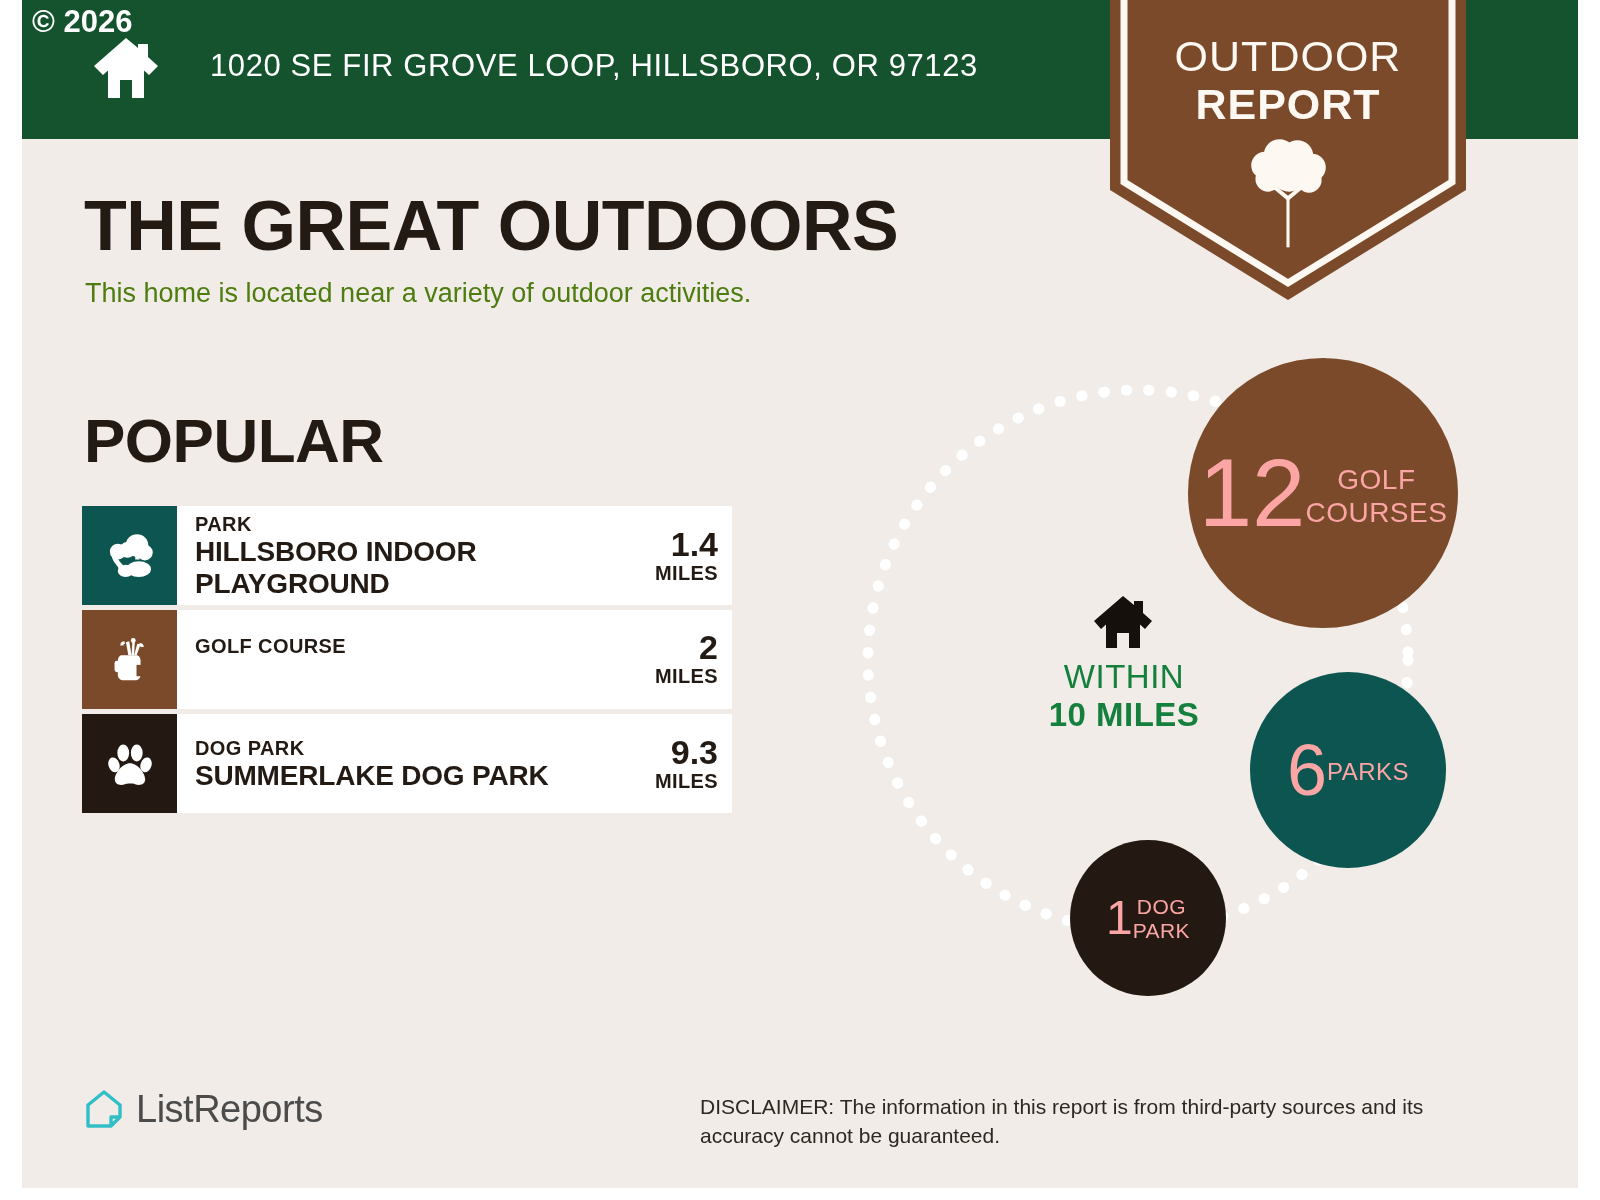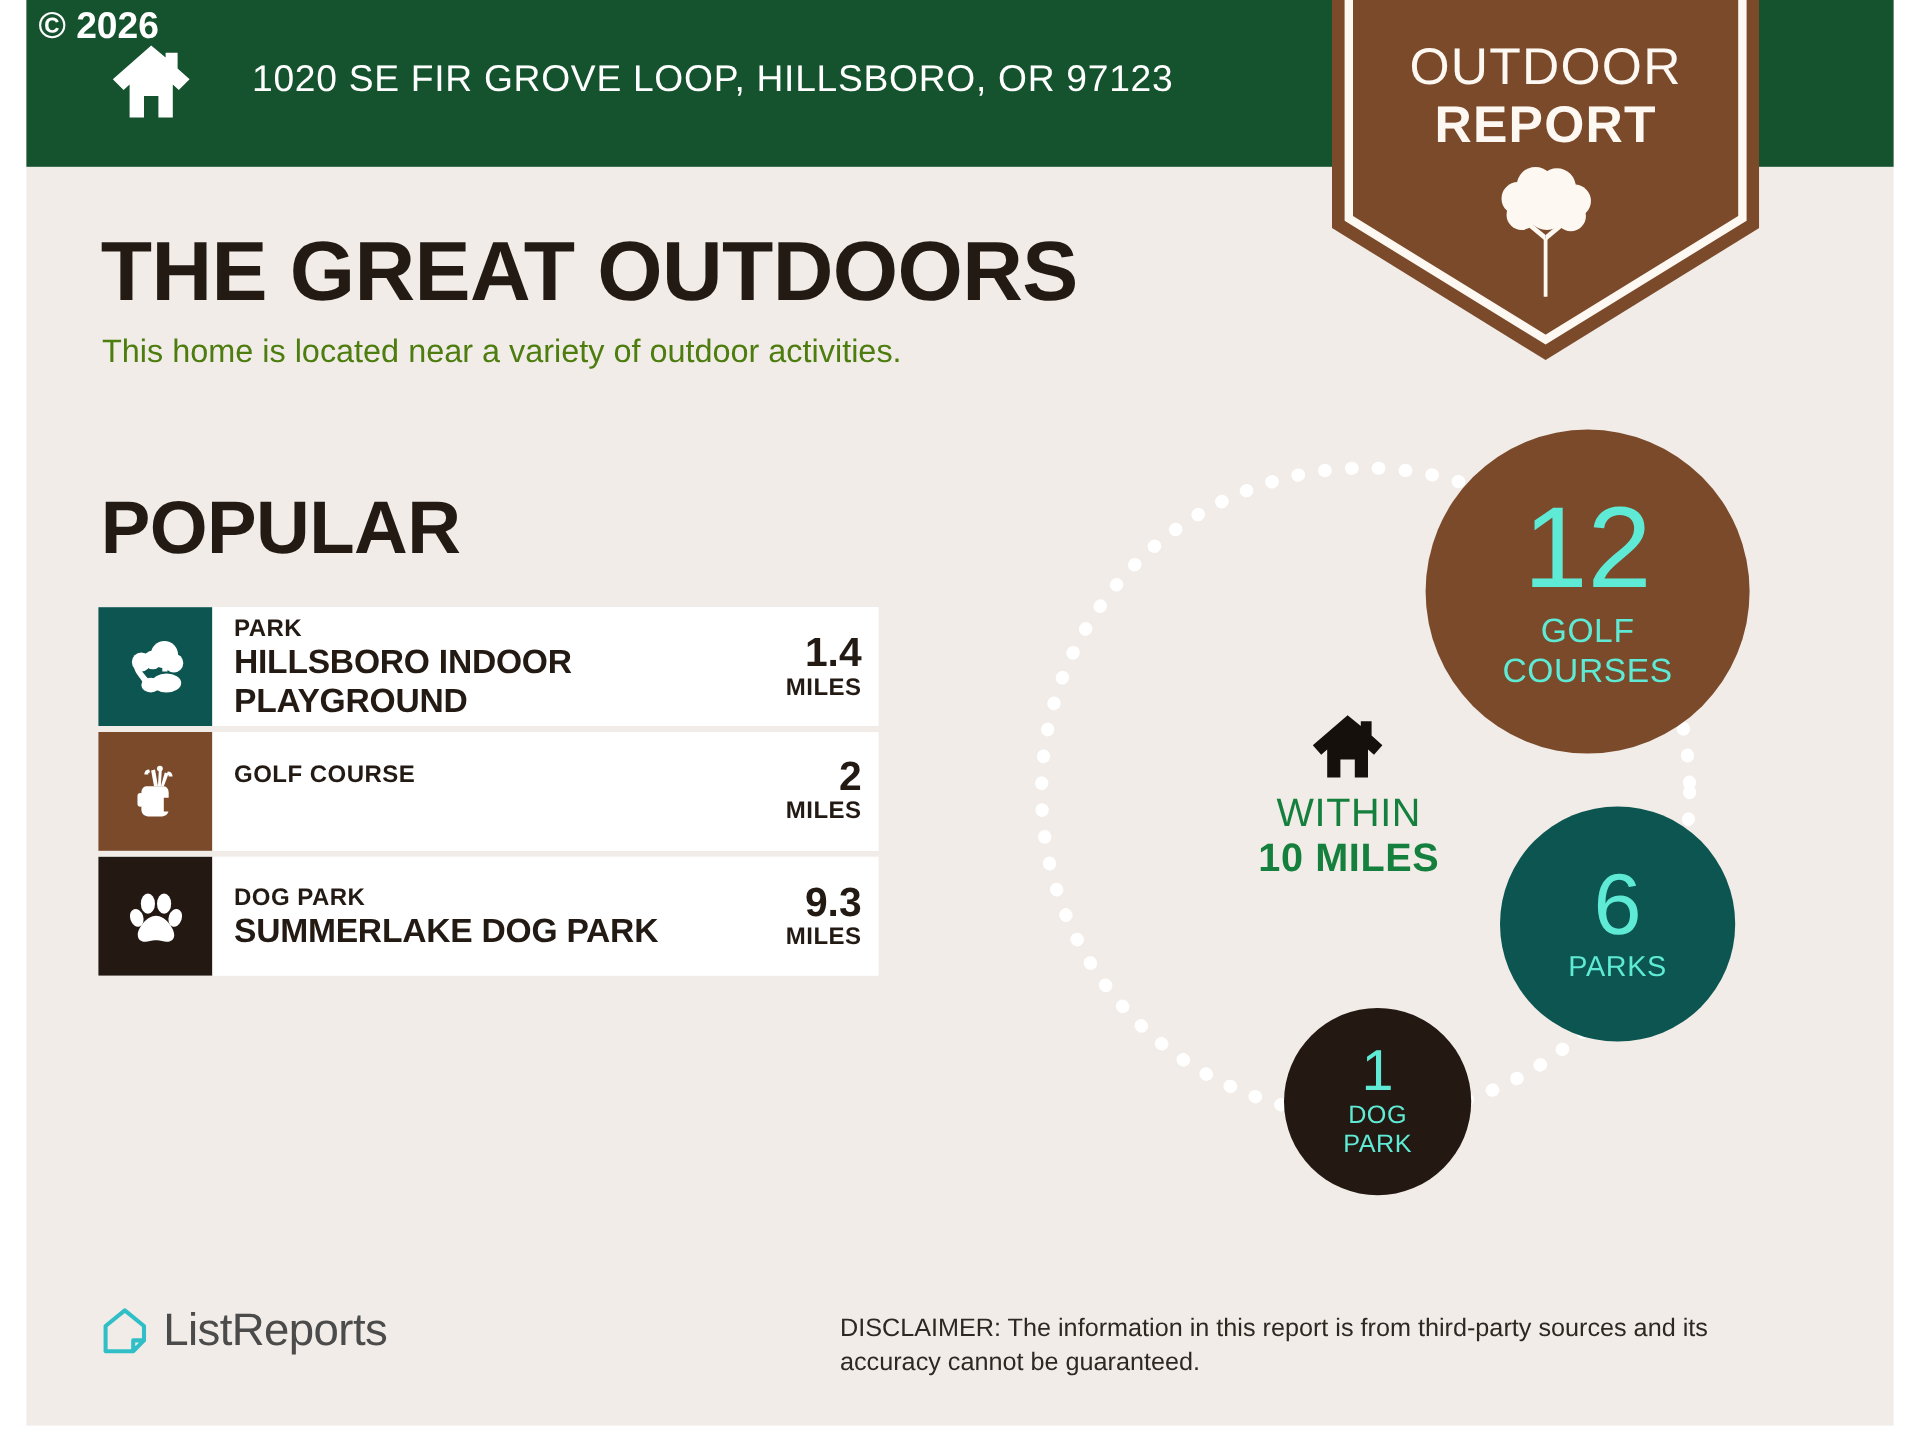--- a/index.html
+++ b/index.html
@@ -210,24 +210,24 @@
     text-align: center;
     color: #15803d;
   }
   .within .l1 { font-size: 33px; line-height: 38px; letter-spacing: 0.5px; display:block; }
   .within .l2 { font-size: 33px; font-weight: bold; line-height: 38px; letter-spacing: 0.5px; display:block; }
 
   .bubble {
     position: absolute;
     border-radius: 50%;
     display: flex;
-    flex-direction: column;
+    flex-direction: row;
     align-items: center;
     justify-content: center;
-    color: #5eead4;
+    color: #fca5a5;
     text-align: center;
   }
   .bubble .num { font-weight: normal; display: block; }
   .bubble .lbl { display: block; }
 
   .bubble-golf {
     left: 358px; top: 8px; width: 270px; height: 270px;
     background: #7a4a2b;
   }
   .bubble-golf .num { font-size: 96px; line-height: 92px; }

